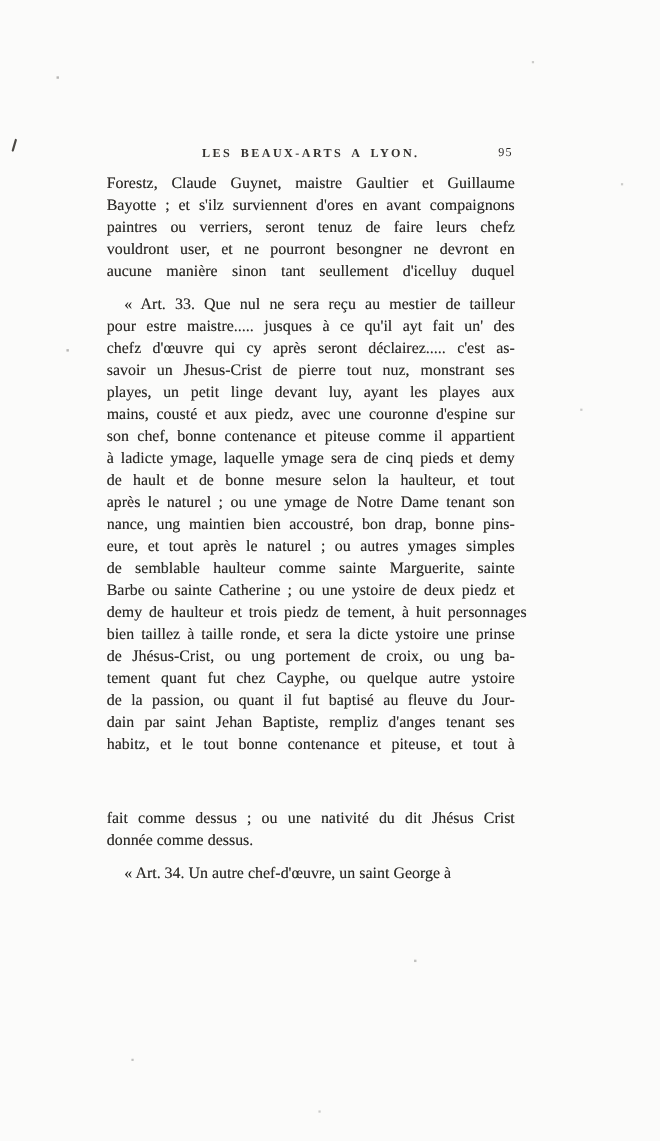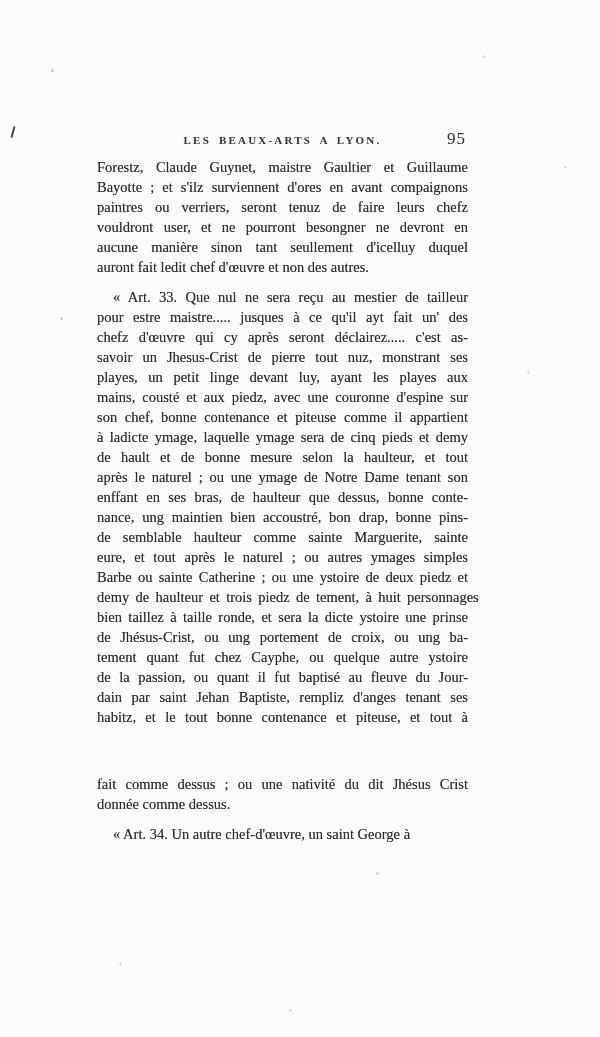--- a/index.html
+++ b/index.html
@@ -59,21 +59,21 @@
     font-weight: bold;
     letter-spacing: 2.2px;
     word-spacing: 3px;
     line-height: 14px;
     color: #33312e;
   }
   .page-number {
     position: absolute;
     right: 2px;
     top: -2px;
-    font-size: 17px;
+    font-size: 11px;
     line-height: 16px;
     letter-spacing: 1px;
     color: #2d2b28;
   }
   .body-text {
     position: absolute;
     left: 97px;
     top: 157px;
     width: 371px;
     font-size: 14.5px;
@@ -106,37 +106,35 @@
     <div class="page-number">95</div>
   </div>
 
   <div class="body-text">
       <div class="para">
         <div class="line" style="word-spacing: 8.94792px;">Forestz, Claude Guynet, maistre Gaultier et Guillaume</div>
         <div class="line" style="word-spacing: 4.44727px;">Bayotte ; et s'ilz surviennent d'ores en avant compaignons</div>
         <div class="line" style="word-spacing: 8.37891px;">paintres ou verriers, seront tenuz de faire leurs chefz</div>
         <div class="line" style="word-spacing: 6.63281px;">vouldront user, et ne pourront besongner ne devront en</div>
         <div class="line" style="word-spacing: 9.45573px;">aucune manière sinon tant seullement d'icelluy duquel</div>
-        <div class="line">auront fait ledit chef d'œuvre et non des autres.</div>
       </div>
       <div class="para">
         <div class="line indent" style="word-spacing: 4.71023px;">« Art. 33. Que nul ne sera reçu au mestier de tailleur</div>
         <div class="line" style="word-spacing: 5.85313px;">pour estre maistre..... jusques à ce qu'il ayt fait un' des</div>
         <div class="line" style="word-spacing: 6.7207px;">chefz d'œuvre qui cy après seront déclairez..... c'est as-</div>
         <div class="line" style="word-spacing: 6.35547px;">savoir un Jhesus-Crist de pierre tout nuz, monstrant ses</div>
         <div class="line" style="word-spacing: 7.01042px;">playes, un petit linge devant luy, ayant les playes aux</div>
         <div class="line" style="word-spacing: 3.39583px;">mains, cousté et aux piedz, avec une couronne d'espine sur</div>
         <div class="line" style="word-spacing: 4.04883px;">son chef, bonne contenance et piteuse comme il appartient</div>
         <div class="line" style="word-spacing: 2.75625px;">à ladicte ymage, laquelle ymage sera de cinq pieds et demy</div>
         <div class="line" style="word-spacing: 6.59687px;">de hault et de bonne mesure selon la haulteur, et tout</div>
         <div class="line" style="word-spacing: 3.16335px;">après le naturel ; ou une ymage de Notre Dame tenant son</div>
-        <div class="line" style="word-spacing: 4.78819px;">enffant en ses bras, de haulteur que dessus, bonne conte-</div>
         <div class="line" style="word-spacing: 4.14648px;">nance, ung maintien bien accoustré, bon drap, bonne pins-</div>
+        <div class="line" style="word-spacing: 5.00781px;">eure, et tout après le naturel ; ou autres ymages simples</div>
         <div class="line" style="word-spacing: 8.52604px;">de semblable haulteur comme sainte Marguerite, sainte</div>
-        <div class="line" style="word-spacing: 5.00781px;">eure, et tout après le naturel ; ou autres ymages simples</div>
         <div class="line" style="word-spacing: 2.64915px;">Barbe ou sainte Catherine ; ou une ystoire de deux piedz et</div>
         <div class="line" style="word-spacing: 2.7px;">demy de haulteur et trois piedz de tement, à huit personnages</div>
         <div class="line" style="word-spacing: 2.76278px;">bien taillez à taille ronde, et sera la dicte ystoire une prinse</div>
         <div class="line" style="word-spacing: 5.9184px;">de Jhésus-Crist, ou ung portement de croix, ou ung ba-</div>
         <div class="line" style="word-spacing: 6.36133px;">tement quant fut chez Cayphe, ou quelque autre ystoire</div>
         <div class="line" style="word-spacing: 4.90625px;">de la passion, ou quant il fut baptisé au fleuve du Jour-</div>
         <div class="line" style="word-spacing: 5.83203px;">dain par saint Jehan Baptiste, rempliz d'anges tenant ses</div>
         <div class="line" style="word-spacing: 5.69375px;">habitz, et le tout bonne contenance et piteuse, et tout à</div>
         <div class="line" style="word-spacing: 5.60625px; margin-top: 47px;">fait comme dessus ; ou une nativité du dit Jhésus Crist</div>
         <div class="line">donnée comme dessus.</div>

